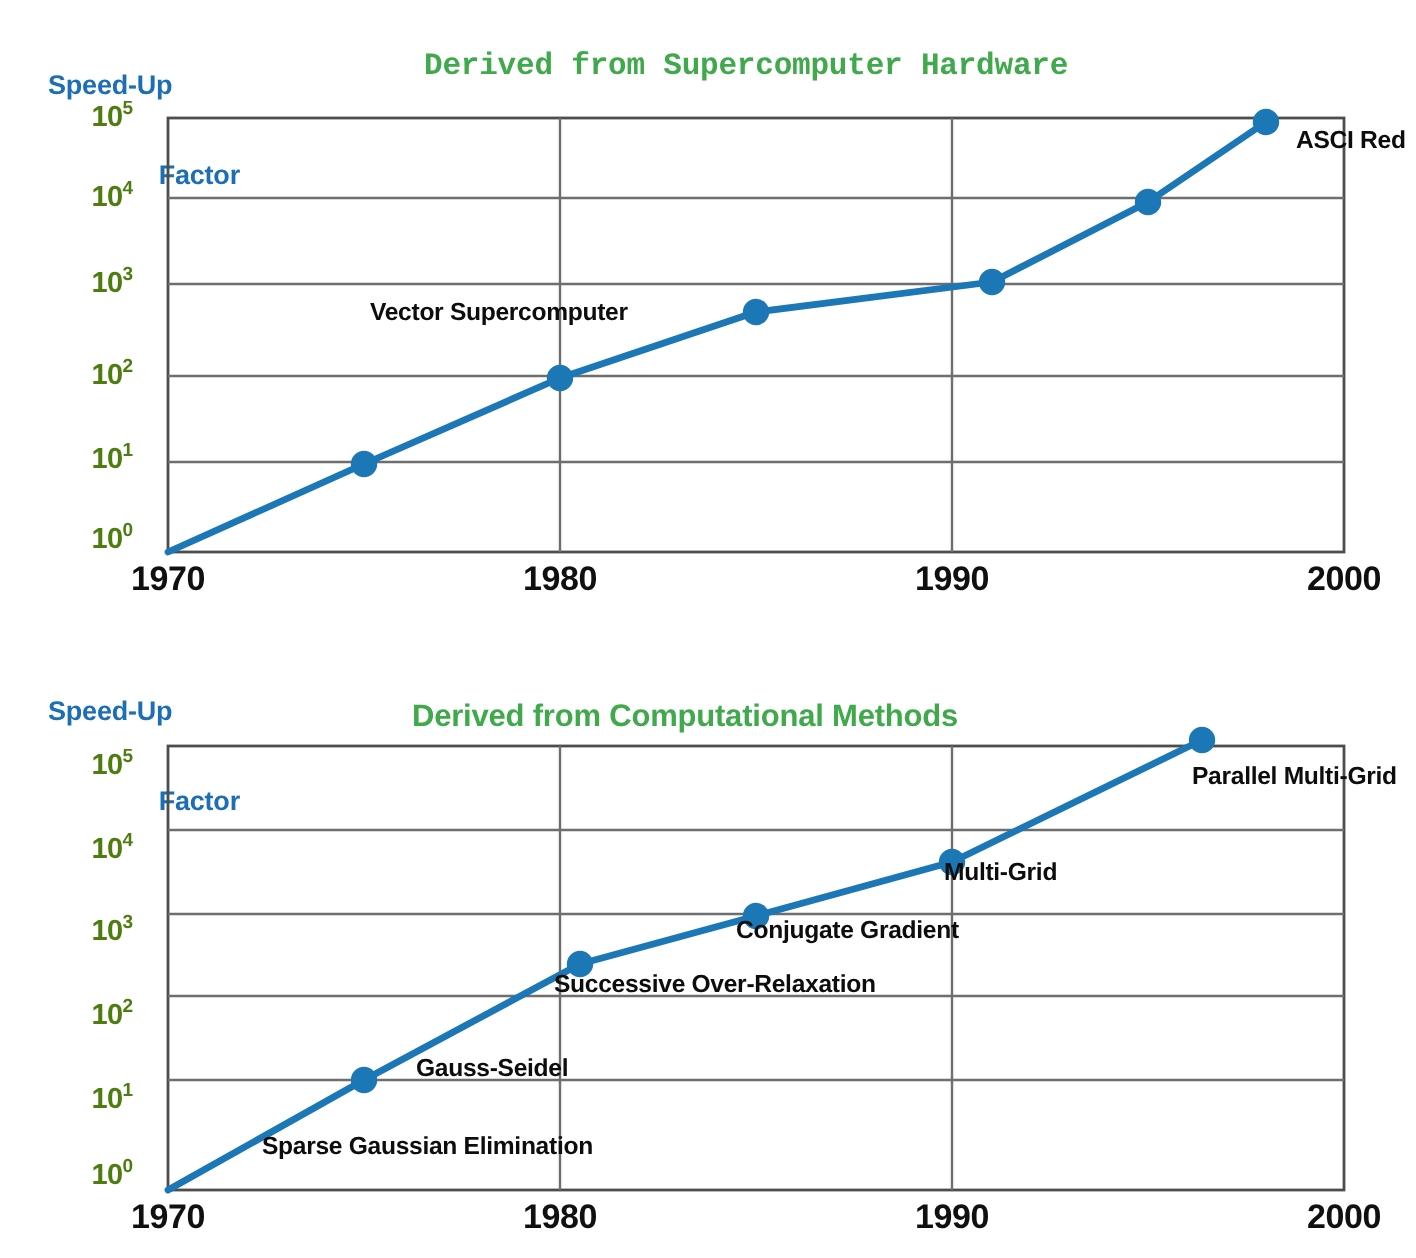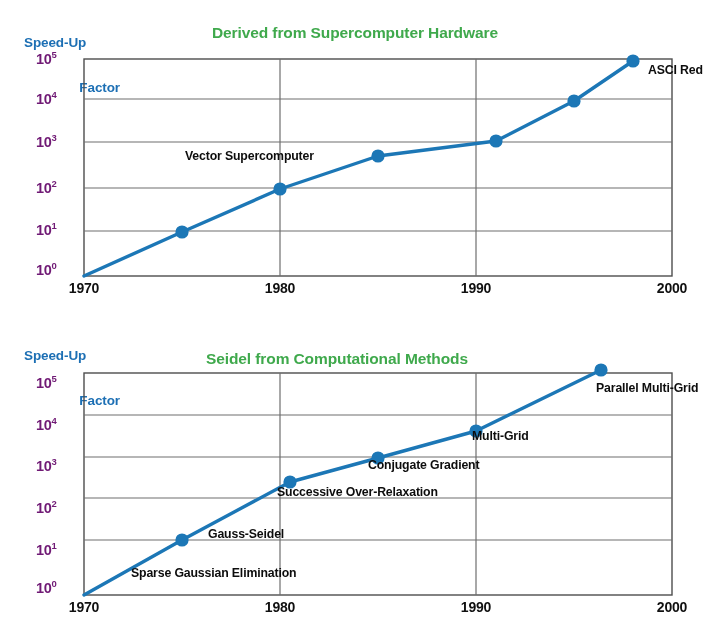--- a/index.html
+++ b/index.html
@@ -45,39 +45,39 @@
     letter-spacing: -0.1px;
   }
 
   .plot-svg {
     position: absolute;
     left: 0; top: 0;
   }
 
   .ytick {
     position: absolute;
-    color: #701a75;
+    color: #4d7c0f;
     font-weight: bold;
     font-size: 14.5px;
-    text-align: left;
+    text-align: center;
     width: 40px;
     white-space: nowrap;
     letter-spacing: -0.3px;
   }
   .ytick sup {
     font-size: 9.5px;
     font-weight: bold;
     vertical-align: super;
     line-height: 0;
   }
   .xtick {
     position: absolute;
     color: #101010;
     font-weight: bold;
-    font-size: 14px;
+    font-size: 17px;
     text-align: center;
     width: 70px;
     white-space: nowrap;
     letter-spacing: -0.2px;
   }
   .point-label {
     position: absolute;
     color: #0D0D0D;
     font-weight: bold;
     font-size: 12.3px;
@@ -88,21 +88,21 @@
 </head>
 <body>
 
 <div class="chart-panel" id="panel-top">
 
   <div class="axis-title" style="left:8px; top:5px; width:96px;">
     <span class="l1">Speed-Up</span>
     <span class="l2">Factor</span>
   </div>
 
-  <div class="chart-title" style="left:196px; top:24px;">Derived from Supercomputer Hardware</div>
+  <div class="chart-title" style="left:196px; top:24px;font-family:Liberation Mono, monospace;">Derived from Supercomputer Hardware</div>
 
   <div class="ytick" style="left:20px; top:51px;"><span>10</span><sup>5</sup></div>
   <div class="ytick" style="left:20px; top:91px;"><span>10</span><sup>4</sup></div>
   <div class="ytick" style="left:20px; top:134px;"><span>10</span><sup>3</sup></div>
   <div class="ytick" style="left:20px; top:180px;"><span>10</span><sup>2</sup></div>
   <div class="ytick" style="left:20px; top:222px;"><span>10</span><sup>1</sup></div>
   <div class="ytick" style="left:20px; top:262px;"><span>10</span><sup>0</sup></div>
 
   <svg class="plot-svg" width="708" height="310">
 
@@ -135,21 +135,21 @@
   <div class="xtick" style="left:621px; top:280px;">2000</div>
 </div>
 
 <div class="chart-panel" id="panel-bot">
 
   <div class="axis-title" style="left:8px; top:8px; width:96px;">
     <span class="l1">Speed-Up</span>
     <span class="l2">Factor</span>
   </div>
 
-  <div class="chart-title" style="left:190px; top:40px;">Seidel from Computational Methods</div>
+  <div class="chart-title" style="left:190px; top:40px;">Derived from Computational Methods</div>
 
   <div class="ytick" style="left:20px; top:65px;"><span>10</span><sup>5</sup></div>
   <div class="ytick" style="left:20px; top:107px;"><span>10</span><sup>4</sup></div>
   <div class="ytick" style="left:20px; top:148px;"><span>10</span><sup>3</sup></div>
   <div class="ytick" style="left:20px; top:190px;"><span>10</span><sup>2</sup></div>
   <div class="ytick" style="left:20px; top:232px;"><span>10</span><sup>1</sup></div>
   <div class="ytick" style="left:20px; top:270px;"><span>10</span><sup>0</sup></div>
 
   <svg class="plot-svg" width="708" height="319">
     <rect x="68" y="63" width="588" height="222" fill="none" stroke="#4d4d4d" stroke-width="1.4"></rect>

